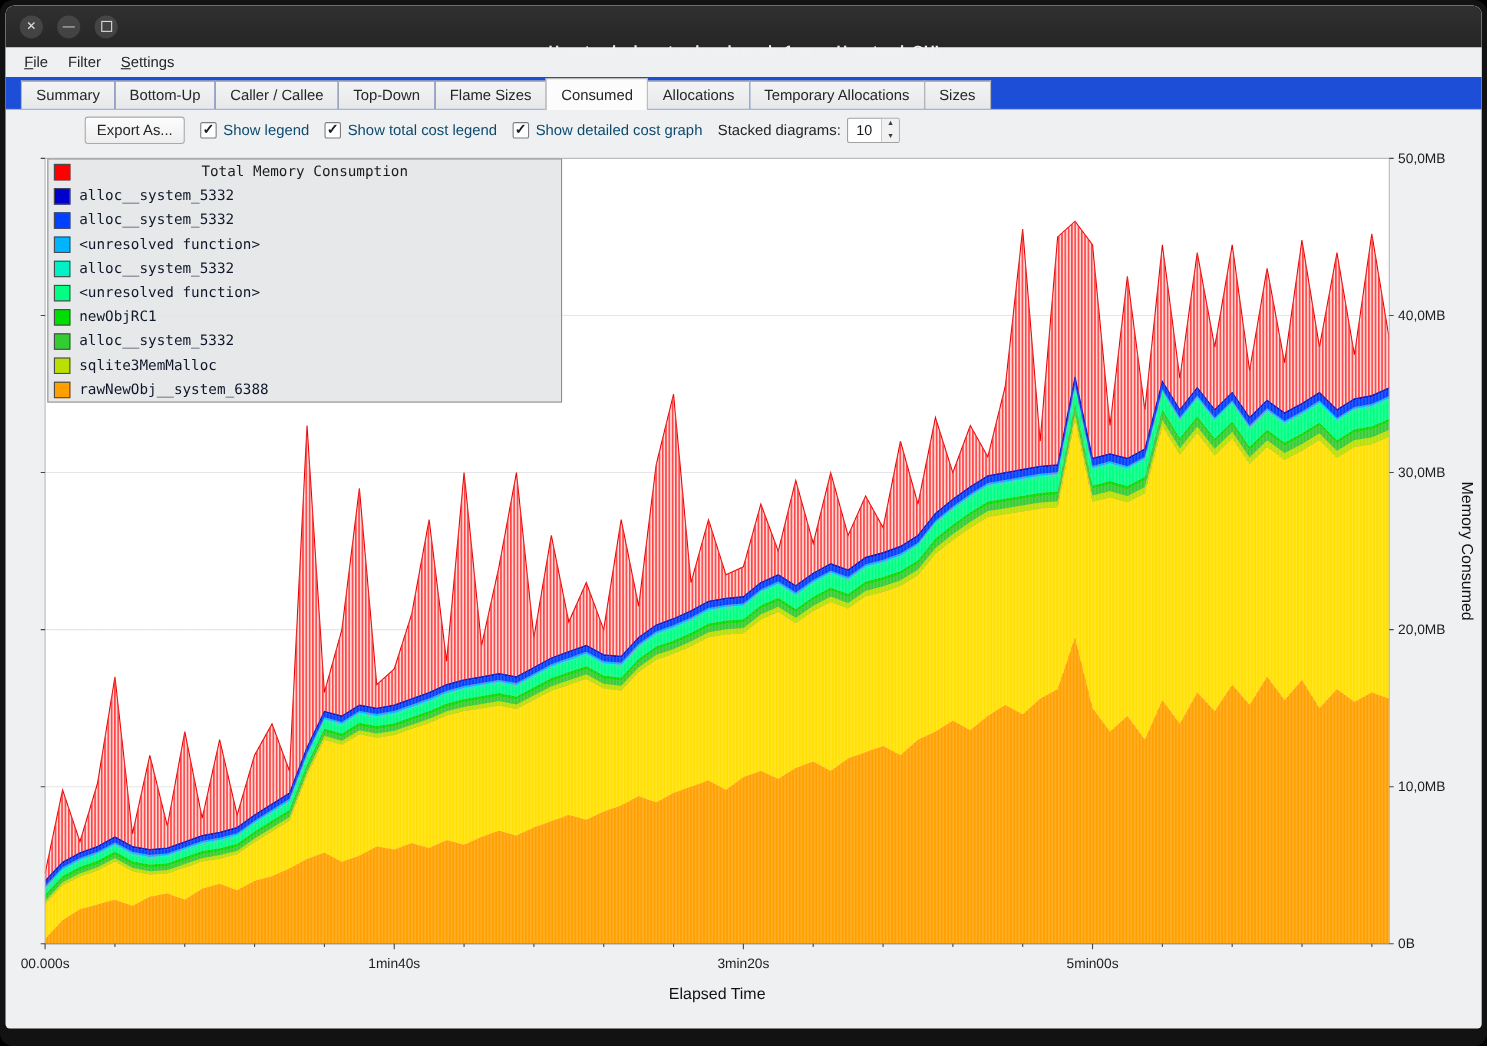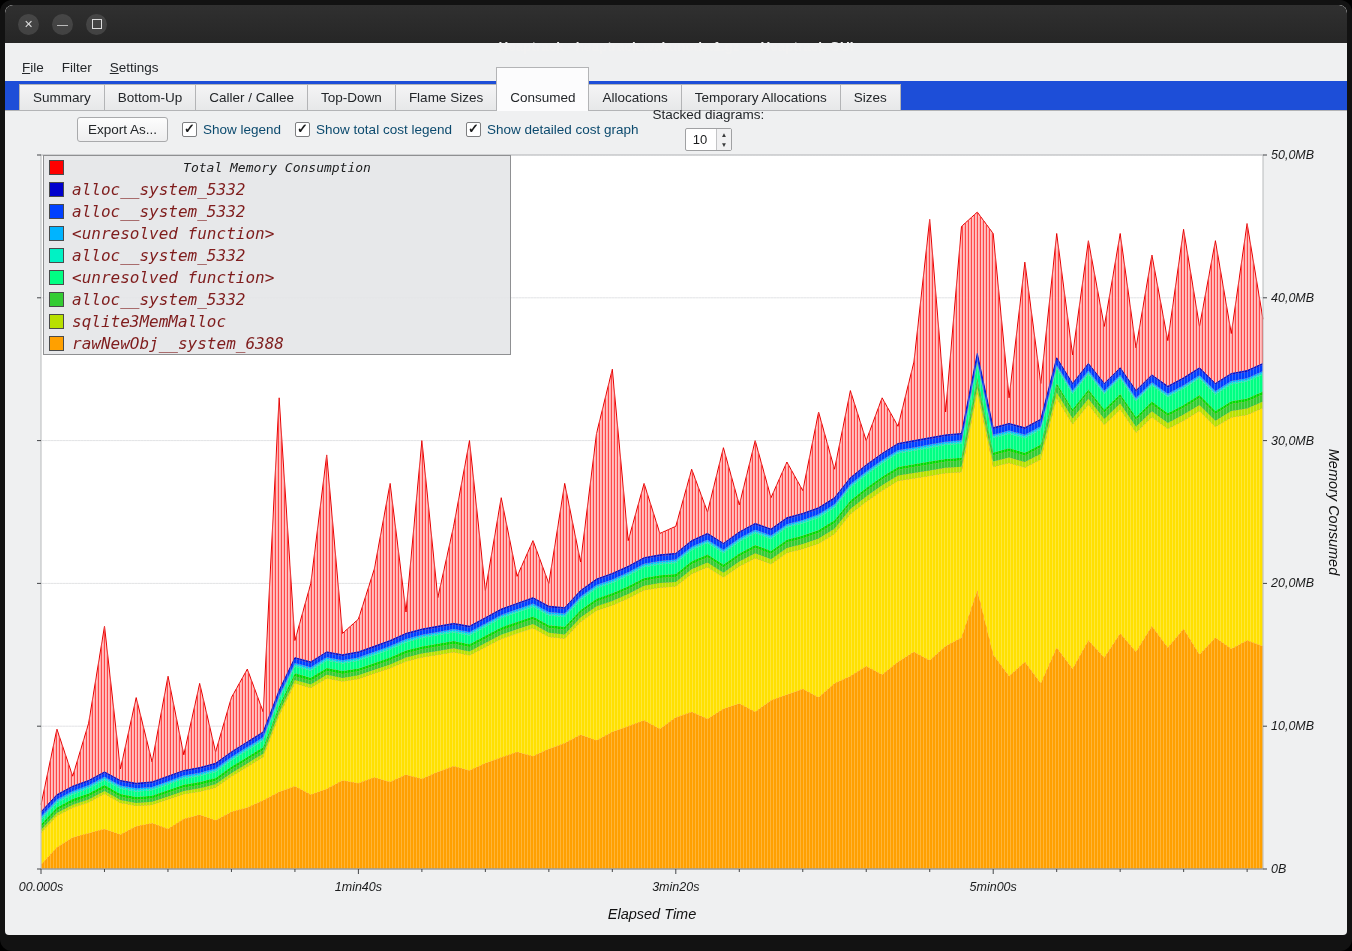--- a/index.html
+++ b/index.html
@@ -8,51 +8,51 @@
   .win{flex:1;display:flex;flex-direction:column;background:#eff0f1;border-radius:8px 8px 4px 4px;overflow:hidden;}
 
   
   .titlebar{height:38px;background:linear-gradient(#303030,#262626);position:relative;display:flex;align-items:center;justify-content:center;border-radius:8px 8px 0 0;flex:0 0 auto;}
   .title-text{color:#f1f1f1;font-size:13.5px;font-weight:bold;margin-top:44px;}
   .win-buttons{position:absolute;left:13px;top:0;height:100%;display:flex;align-items:center;gap:13px;}
   .win-btn{width:21px;height:21px;border-radius:50%;background:rgba(255,255,255,0.12);color:#dcdcdc;display:flex;align-items:center;justify-content:center;font-size:11px;line-height:1;cursor:default;}
   .win-btn .sq{width:8px;height:8px;border:1.5px solid #dcdcdc;display:block;}
 
   
-  .menubar{height:27px;display:flex;align-items:center;padding-left:8px;background:#eff0f1;flex:0 0 auto;margin-top:11px;}
+  .menubar{height:27px;display:flex;align-items:center;padding-left:8px;background:#eff0f1;flex:0 0 auto;}
   .menu-item{padding:4px 9px;font-size:13.5px;color:#232629;}
   .accel{text-decoration:underline;}
 
   
   .tabbar{display:flex;align-items:flex-end;padding:4px 0 0 14px;border-bottom:1px solid #b3b4b6;background:#1d4ed8;flex:0 0 auto;height:30px;box-sizing:border-box;}
   .tab{padding:5px 13px;font-size:13.5px;color:#232629;background:linear-gradient(#f4f4f5,#e7e8e9);border:1px solid #b3b4b6;border-right:none;border-bottom:none;white-space:nowrap;}
   .tab:last-child{border-right:1px solid #b3b4b6;}
-  .tab.active{background:#fcfcfd;margin-bottom:-1px;padding-top:22px;padding-bottom:6px;border-right:1px solid #b3b4b6;}
+  .tab.active{background:#fcfcfd;margin-bottom:-1px;padding-top:7px;padding-bottom:6px;border-right:1px solid #b3b4b6;}
   .tab.active + .tab{border-left:none;}
 
   
   .toolbar{height:36px;display:flex;align-items:center;gap:14px;padding:0 0 0 28px;flex:0 0 auto;margin-left:44px;}
   .btn{font-size:13.5px;color:#232629;background:linear-gradient(#fdfdfd,#eeeeef);border:1px solid #a9aaac;border-radius:3px;padding:4px 10px;}
   .checkbox-wrap{display:inline-flex;align-items:center;gap:6px;}
   .cb{width:15px;height:15px;box-sizing:border-box;border:1px solid #7d7e80;border-radius:2px;background:#fff;position:relative;display:inline-block;}
   .cb.checked::after{content:"✓";position:absolute;left:1px;top:-2px;font-size:13px;font-weight:bold;color:#1b1c1d;}
   .cb-label{font-size:13.5px;color:#0c4a6e;}
-  .spin-group{display:inline-flex;align-items:center;gap:6px;flex-direction:column;}
+  .spin-group{display:inline-flex;align-items:center;gap:6px;}
   .spin-label{font-size:13.5px;color:#232629;}
   .spinbox{display:inline-flex;border:1px solid #a0a1a3;background:#fff;border-radius:2px;align-items:stretch;}
   .spin-value{font-size:13px;color:#1b1c1d;padding:3px 7px 3px 7px;min-width:16px;}
   .spin-btns{display:flex;flex-direction:column;border-left:1px solid #c3c4c6;}
   .spin-btn{flex:1;font-size:6.5px;line-height:9px;color:#3a3b3c;background:#f1f1f2;padding:0 4px;display:flex;align-items:center;}
 
   
-  .chart-area{position:relative;flex:1;padding:0 8px;font-style:italic;}
+  .chart-area{position:relative;flex:1;padding:0 8px;}
   .legend{position:absolute;left:38px;top:8px;width:468px;background:rgba(228,229,231,0.88);border:1px solid #8f9092;box-sizing:border-box;font-family:"DejaVu Sans Mono","Liberation Mono",monospace;}
   .legend-row{display:flex;align-items:center;height:22px;}
   .swatch{width:15px;height:15px;border:1px solid #4a4b4c;margin:0 8px 0 5px;flex:0 0 auto;box-sizing:border-box;}
-  .legend-label{font-size:16px;color:#7f1d1d;white-space:pre;}
+  .legend-label{font-size:13px;color:#0f172a;white-space:pre;}
   .legend-title{flex:1;text-align:center;font-size:13px;color:#1b1c1d;margin-right:28px;}
 </style>
 </head>
 <body>
 
 <div class="frame">
   <div class="win">
 
     <div class="titlebar">
       <div class="win-buttons">
@@ -129,20 +129,24 @@
             <span class="swatch" style="background: rgb(0, 180, 255);"></span>
             <span class="legend-label">&lt;unresolved function&gt;</span>
           </div>
           <div class="legend-row">
             <span class="swatch" style="background: rgb(0, 242, 196);"></span>
             <span class="legend-label">alloc__system_5332</span>
           </div>
           <div class="legend-row">
             <span class="swatch" style="background: rgb(0, 255, 131);"></span>
             <span class="legend-label">&lt;unresolved function&gt;</span>
+          </div>
+          <div class="legend-row">
+            <span class="swatch" style="background: rgb(0, 221, 0);"></span>
+            <span class="legend-label">newObjRC1</span>
           </div>
           <div class="legend-row">
             <span class="swatch" style="background: rgb(51, 204, 51);"></span>
             <span class="legend-label">alloc__system_5332</span>
           </div>
           <div class="legend-row">
             <span class="swatch" style="background: rgb(184, 224, 0);"></span>
             <span class="legend-label">sqlite3MemMalloc</span>
           </div>
           <div class="legend-row">

